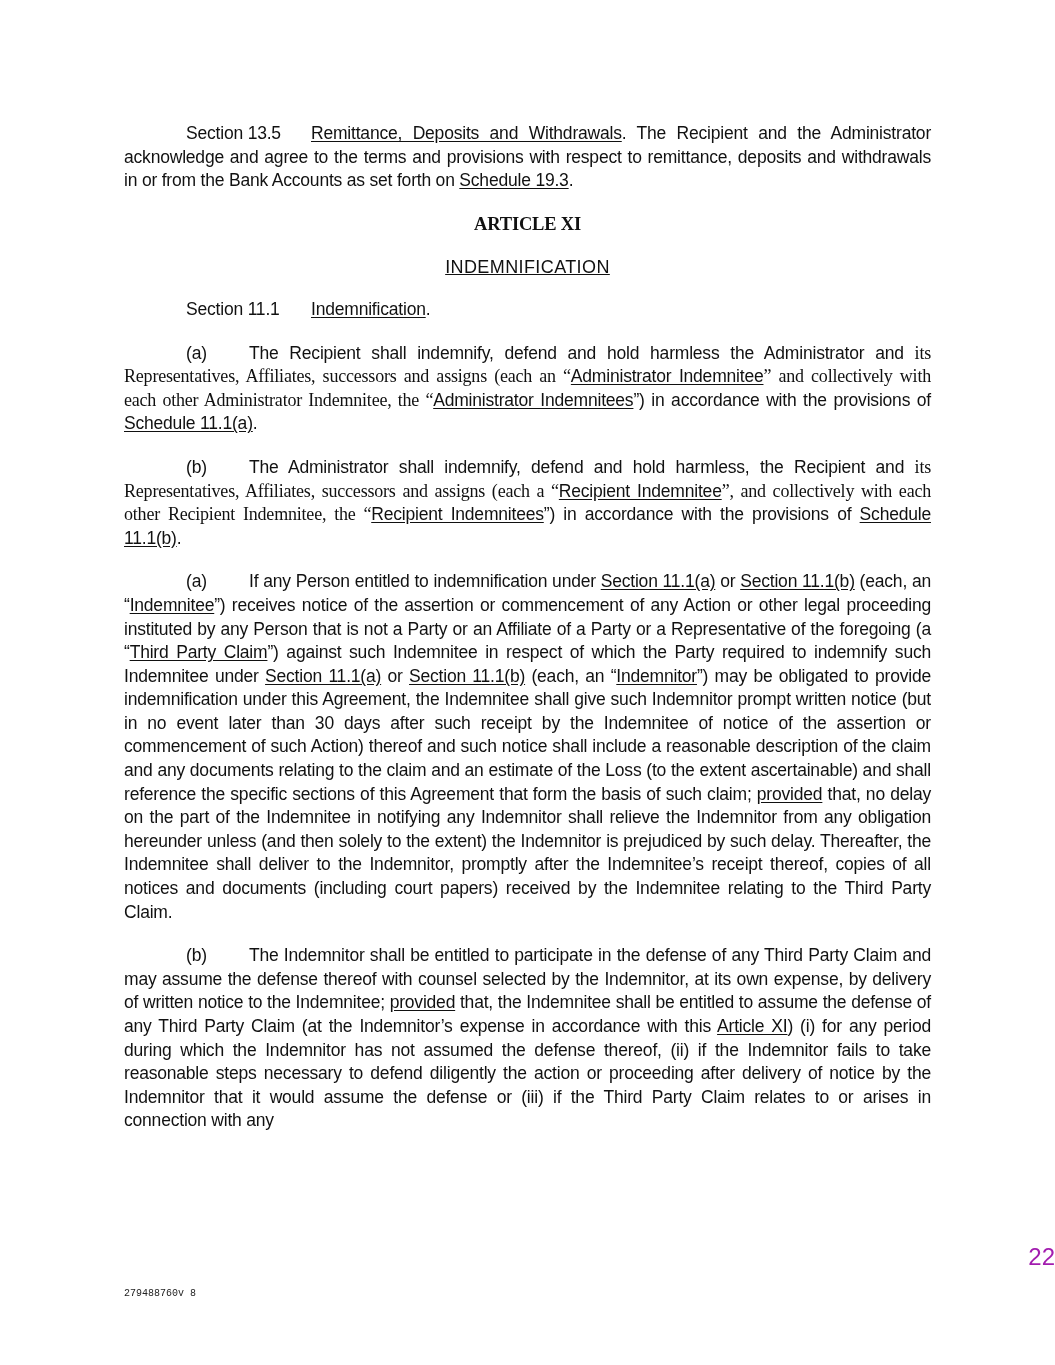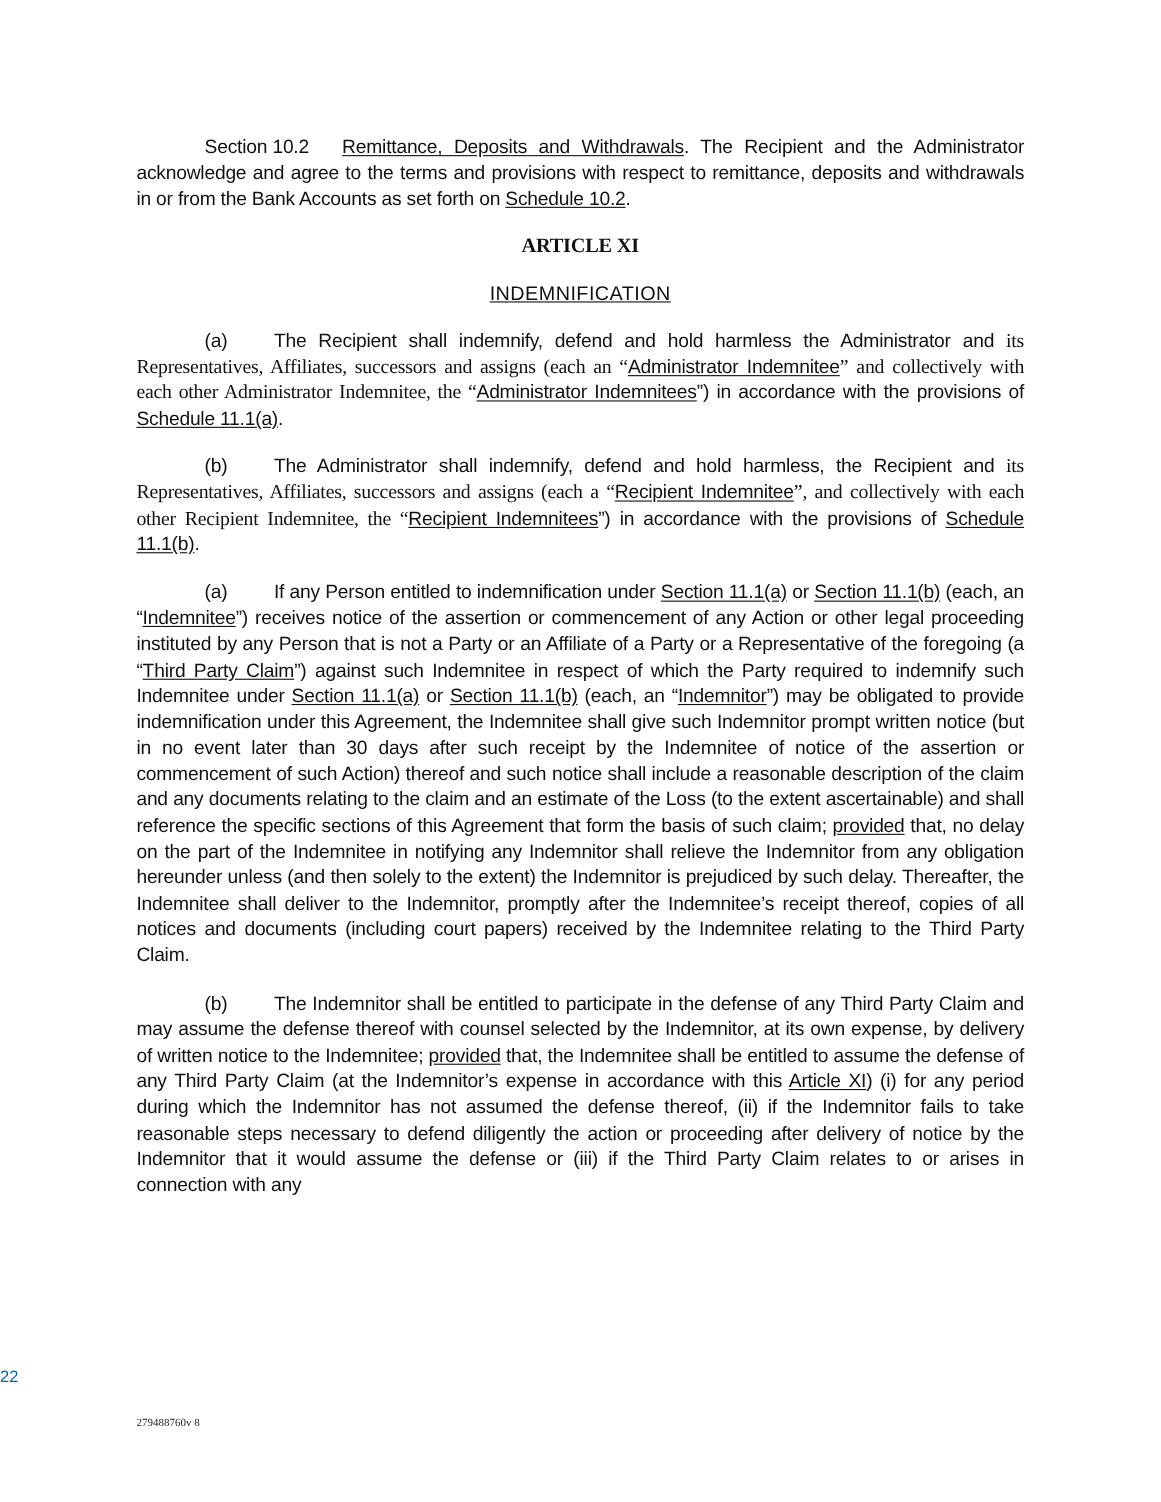--- a/index.html
+++ b/index.html
@@ -11,33 +11,34 @@
     }
     .para { text-align: justify; margin: 0 0 20px 0; }
     .indent { text-indent: 62px; }
     .sub { text-indent: 62px; }
     .sec-num { display: inline-block; width: 125px; text-indent: 0; }
     .sub-label { display: inline-block; width: 63px; text-indent: 0; }
     .u { text-decoration: underline; text-underline-offset: 2px; margin-top: 45px; }
     .serif { font-family: "Liberation Serif", serif; font-size: 18px; }
     .article { text-align: center; font-family: "Liberation Serif", serif; font-weight: bold; font-size: 18.5px; margin: 14px 0 20px 0; }
     .title { text-align: center; text-decoration: underline; font-size: 18px; margin: 0 0 18px 0; letter-spacing: 0.4px; }
-    .page-num { position: absolute; left: 0; right: 0; top: 1243px; text-align: left; font-family: "Liberation Sans", sans-serif; font-size: 15px; color: #0369a1; }
-    .doc-id { position: absolute; left: 124px; top: 1288px; font-family: Liberation Serif, serif; font-size: 10px; color: #222; }
+    .page-num { position: absolute; left: 0; right: 0; top: 1243px; text-align: right; font-family: "Liberation Sans", sans-serif; font-size: 24px; color: #a21caf; }
+    .doc-id { position: absolute; left: 124px; top: 1288px; font-family: Liberation Mono, monospace; font-size: 10px; color: #222; }
   </style>
 </head>
 <body>
 
 <div class="page">
 
-  <p class="para indent"><span class="sec-num">Section 10.2</span><span class="u">Remittance, Deposits and Withdrawals</span><span>.  The Recipient and the Administrator acknowledge and agree to the terms and provisions with respect to remittance, deposits and withdrawals in or from the Bank Accounts as set forth on </span><span class="u">Schedule 10.2</span><span>.</span></p>
+  <p class="para indent"><span class="sec-num">Section 13.5</span><span class="u">Remittance, Deposits and Withdrawals</span><span>.  The Recipient and the Administrator acknowledge and agree to the terms and provisions with respect to remittance, deposits and withdrawals in or from the Bank Accounts as set forth on </span><span class="u">Schedule 19.3</span><span>.</span></p>
 
   <div class="article">ARTICLE XI</div>
   <div class="title">INDEMNIFICATION</div>
 
+  <p class="para indent"><span class="sec-num">Section 11.1</span><span class="u">Indemnification</span><span>.</span></p>
 
   <p class="para sub"><span class="sub-label">(a)</span><span>The Recipient shall indemnify, defend and hold harmless the Administrator and </span><span class="serif">its Representatives, Affiliates, successors and assigns (each an “</span><span class="u">Administrator Indemnitee</span><span class="serif">” and collectively with each other Administrator Indemnitee, the “</span><span class="u">Administrator Indemnitees</span><span>”) in accordance with the provisions of </span><span class="u">Schedule 11.1(a)</span><span>.</span></p>
 
   <p class="para sub"><span class="sub-label">(b)</span><span>The Administrator shall indemnify, defend and hold harmless, the Recipient and </span><span class="serif">its Representatives, Affiliates, successors and assigns (each a “</span><span class="u">Recipient Indemnitee</span><span class="serif">”, and collectively with each other Recipient Indemnitee, the “</span><span class="u">Recipient Indemnitees</span><span>”) in accordance with the provisions of </span><span class="u">Schedule 11.1(b)</span><span>.</span></p>
 
 
   <p class="para sub"><span class="sub-label">(a)</span><span>If any Person entitled to indemnification under </span><span class="u">Section 11.1(a)</span><span> or </span><span class="u">Section 11.1(b)</span><span> (each, an “</span><span class="u">Indemnitee</span><span>”) receives notice of the assertion or commencement of any Action or other legal proceeding instituted by any Person that is not a Party or an Affiliate of a Party or a Representative of the foregoing (a “</span><span class="u">Third Party Claim</span><span>”) against such Indemnitee in respect of which the Party required to indemnify such Indemnitee under </span><span class="u">Section 11.1(a)</span><span> or </span><span class="u">Section 11.1(b)</span><span> (each, an “</span><span class="u">Indemnitor</span><span>”) may be obligated to provide indemnification under this Agreement, the Indemnitee shall give such Indemnitor prompt written notice (but in no event later than 30 days after such receipt by the Indemnitee of notice of the assertion or commencement of such Action) thereof and such notice shall include a reasonable description of the claim and any documents relating to the claim and an estimate of the Loss (to the extent ascertainable) and shall reference the specific sections of this Agreement that form the basis of such claim; </span><span class="u">provided</span><span> that, no delay on the part of the Indemnitee in notifying any Indemnitor shall relieve the Indemnitor from any obligation hereunder unless (and then solely to the extent) the Indemnitor is prejudiced by such delay.  Thereafter, the Indemnitee shall deliver to the Indemnitor, promptly after the Indemnitee’s receipt thereof, copies of all notices and documents (including court papers) received by the Indemnitee relating to the Third Party Claim.</span></p>
 
   <p class="para sub"><span class="sub-label">(b)</span><span>The Indemnitor shall be entitled to participate in the defense of any Third Party Claim and may assume the defense thereof with counsel selected by the Indemnitor, at its own expense, by delivery of written notice to the Indemnitee; </span><span class="u">provided</span><span> that, the Indemnitee shall be entitled to assume the defense of any Third Party Claim (at the Indemnitor’s expense in accordance with this </span><span class="u">Article XI</span><span>) (i) for any period during which the Indemnitor has not assumed the defense thereof, (ii) if the Indemnitor fails to take reasonable steps necessary to defend diligently the action or proceeding after delivery of notice by the Indemnitor that it would assume the defense or (iii) if the Third Party Claim relates to or arises in connection with any</span></p>
 

